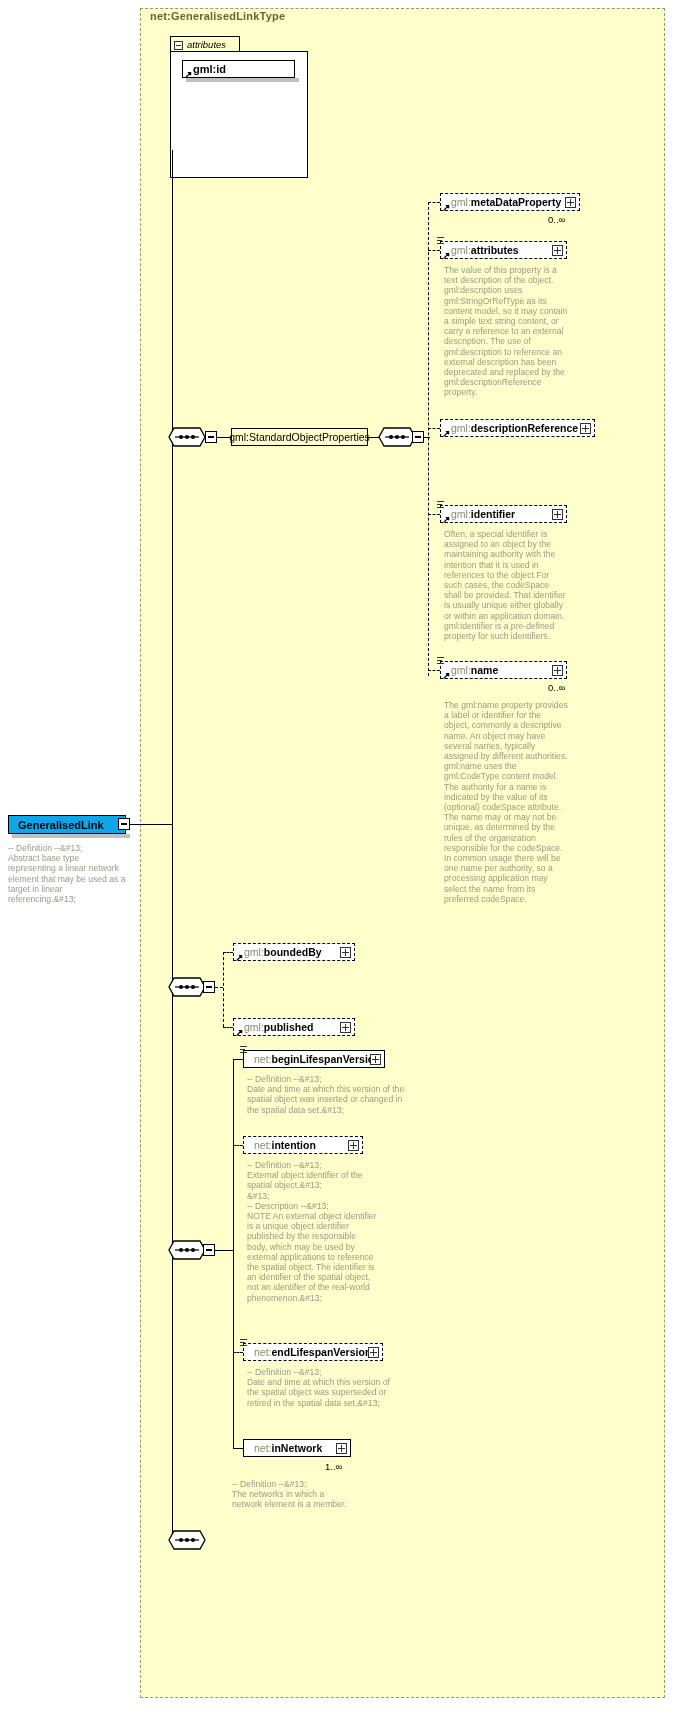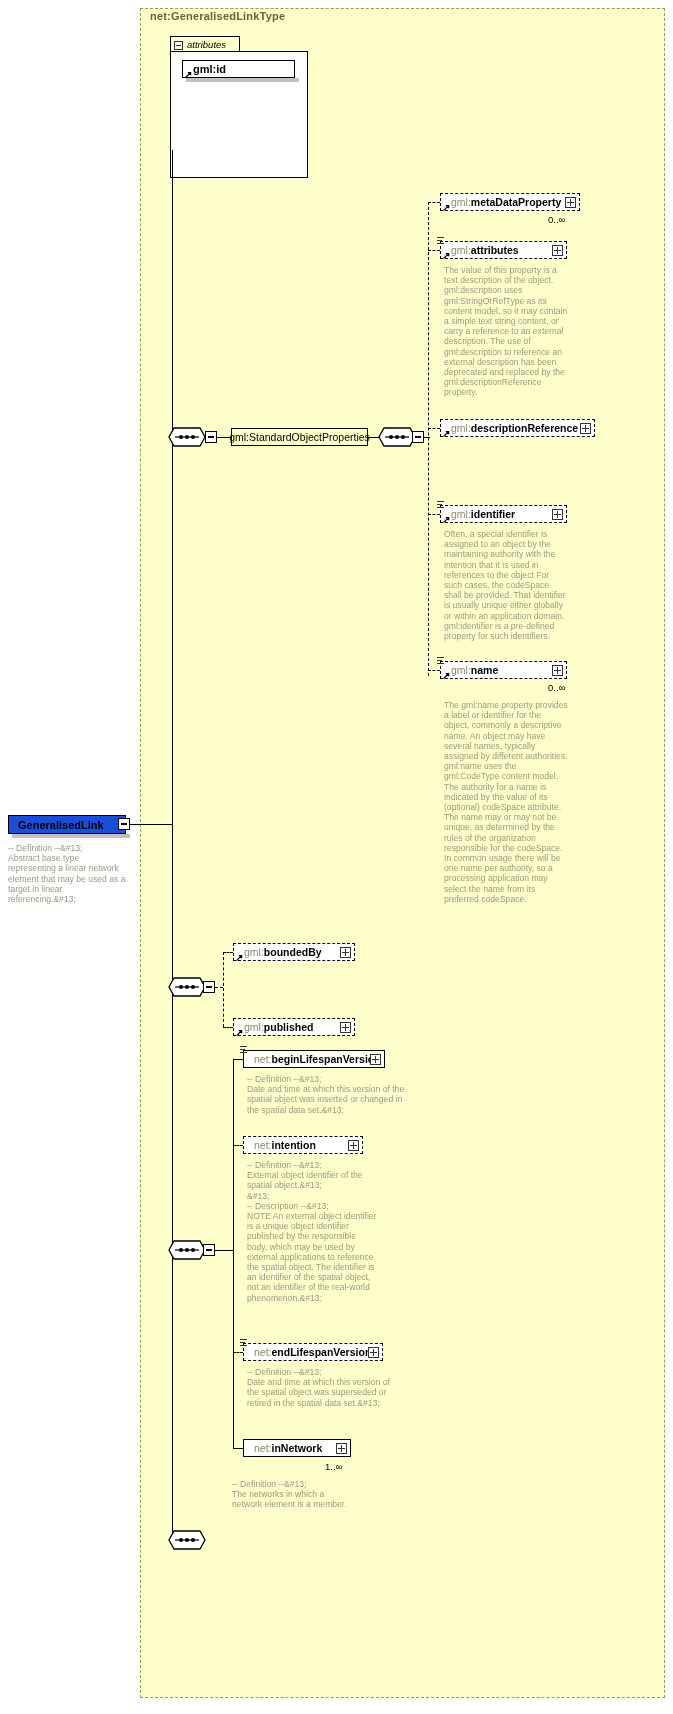--- a/index.html
+++ b/index.html
@@ -240,21 +240,21 @@
     padding: 0 6px;
   }
 
   
   .root-node {
     position: absolute;
     left: 8px;
     top: 815px;
     width: 118px;
     height: 19px;
-    background: #1d4ed8;
+    background: #0ea5e9;
     border: 1.5px solid #000;
     box-sizing: border-box;
     display: flex;
     align-items: center;
     padding-left: 9px;
     font-size: 11px;
     font-weight: bold;
   }
   .root-shadow {
     position: absolute;

